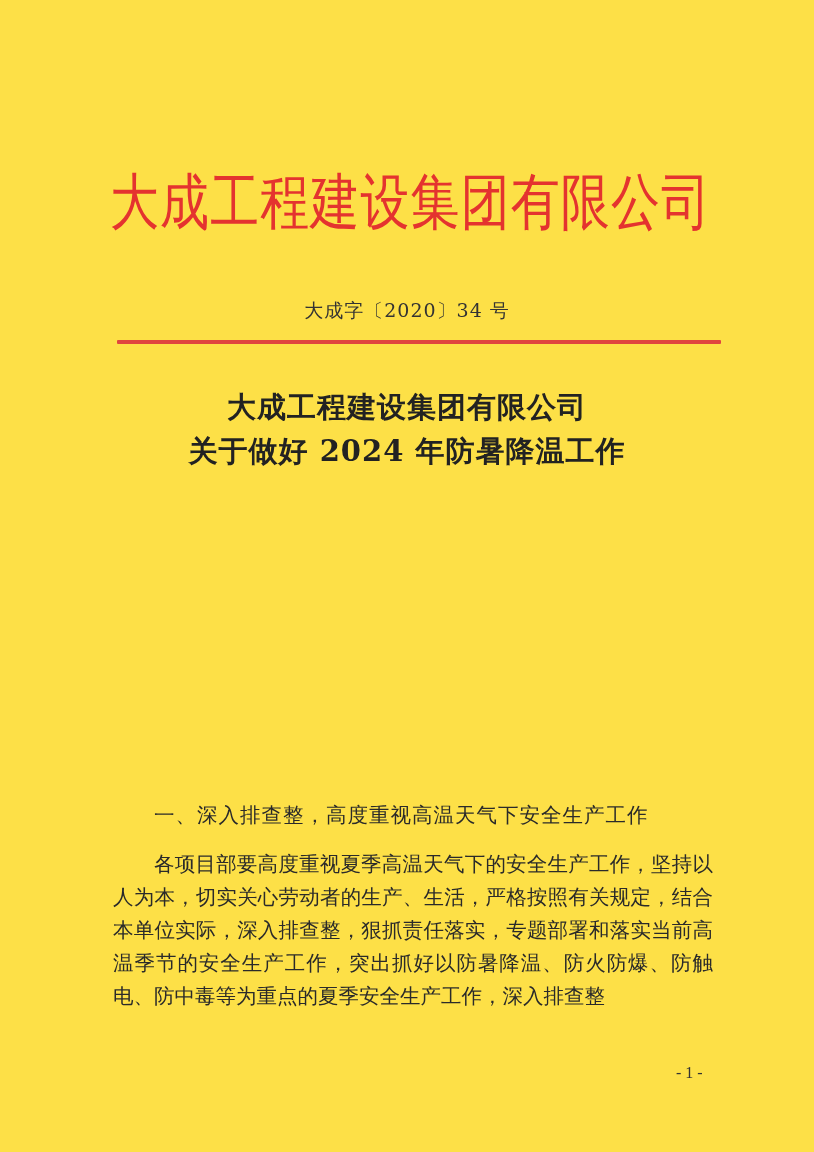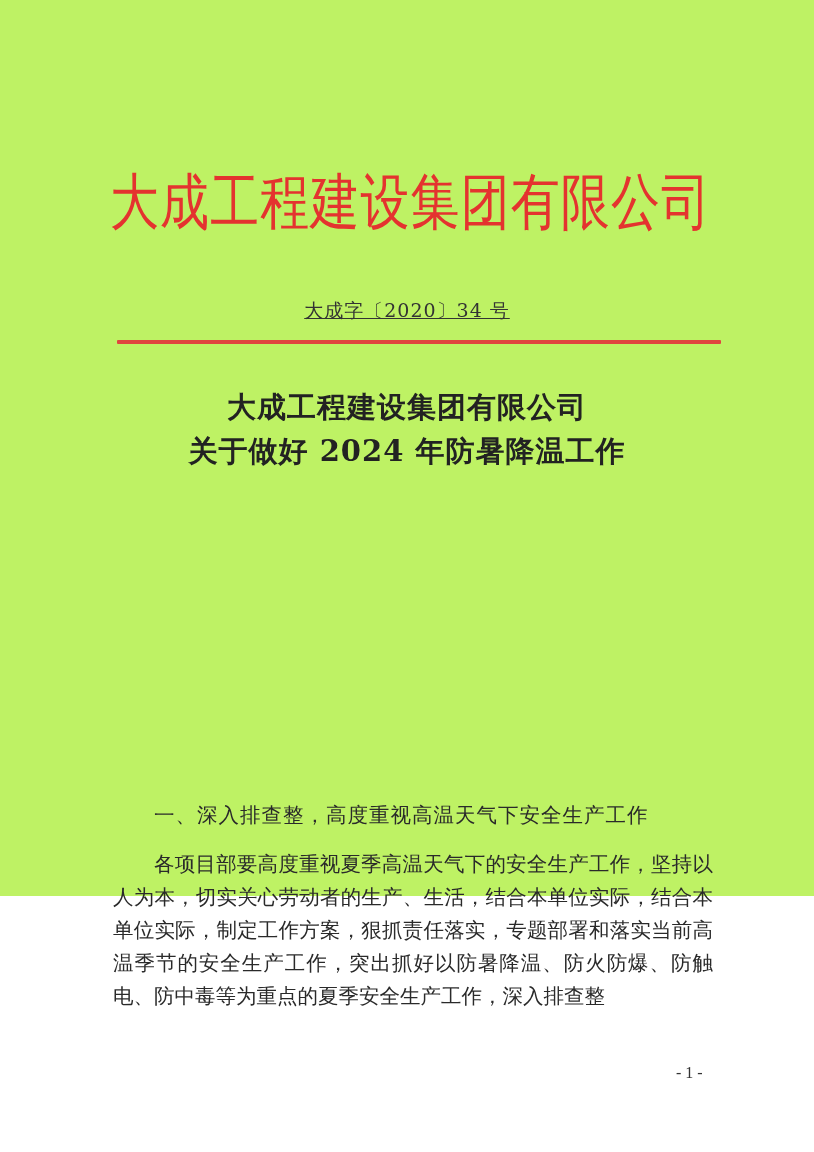--- a/index.html
+++ b/index.html
@@ -12,22 +12,22 @@
       height: 1152px;
       position: relative;
       overflow: hidden;
       font-family: "DejaVu Serif", "Liberation Serif", serif;
       color: #222222;
     }
     .page {
       position: absolute;
       left: 0; top: 0;
       width: 814px;
-      height: 896px;
-      background: #bef264;
+      height: 1152px;
+      background: #fde047;
     }
     .masthead {
       position: absolute;
       left: 110px;
       top: 163px;
       width: 600px;
       height: 80px;
       color: #e4332f;
       font-family: "DejaVu Serif", "Liberation Serif", serif;
       font-size: 49px;
@@ -44,21 +44,20 @@
       position: absolute;
       left: 0;
       width: 814px;
       top: 296px;
       text-align: center;
       font-size: 19px;
       line-height: 28px;
       color: #333333;
       font-family: "DejaVu Serif", "Liberation Serif", serif;
       letter-spacing: 1px;
-      text-decoration: underline;
     }
     .red-rule {
       position: absolute;
       left: 117px;
       top: 340px;
       width: 604px;
       height: 4px;
       background: #e0463e;
       border-radius: 1px;
     }
@@ -131,17 +130,17 @@
 
   <div class="title-block">
     <span class="title-line">大成工程建设集团有限公司</span>
     <span class="title-line">关于做好 2024 年防暑降温工作</span>
   </div>
 
 
 
   <div class="heading-1">一、深入排查整，高度重视高温天气下安全生产工作</div>
 
-  <div class="body-text para-2">各项目部要高度重视夏季高温天气下的安全生产工作，坚持以人为本，切实关心劳动者的生产、生活，结合本单位实际，结合本单位实际，制定工作方案，狠抓责任落实，专题部署和落实当前高温季节的安全生产工作，突出抓好以防暑降温、防火防爆、防触电、防中毒等为重点的夏季安全生产工作，深入排查整</div>
+  <div class="body-text para-2">各项目部要高度重视夏季高温天气下的安全生产工作，坚持以人为本，切实关心劳动者的生产、生活，严格按照有关规定，结合本单位实际，深入排查整，狠抓责任落实，专题部署和落实当前高温季节的安全生产工作，突出抓好以防暑降温、防火防爆、防触电、防中毒等为重点的夏季安全生产工作，深入排查整</div>
 
   <div class="page-number">- 1 -</div>
 
 </div>
 
 </body></html>

